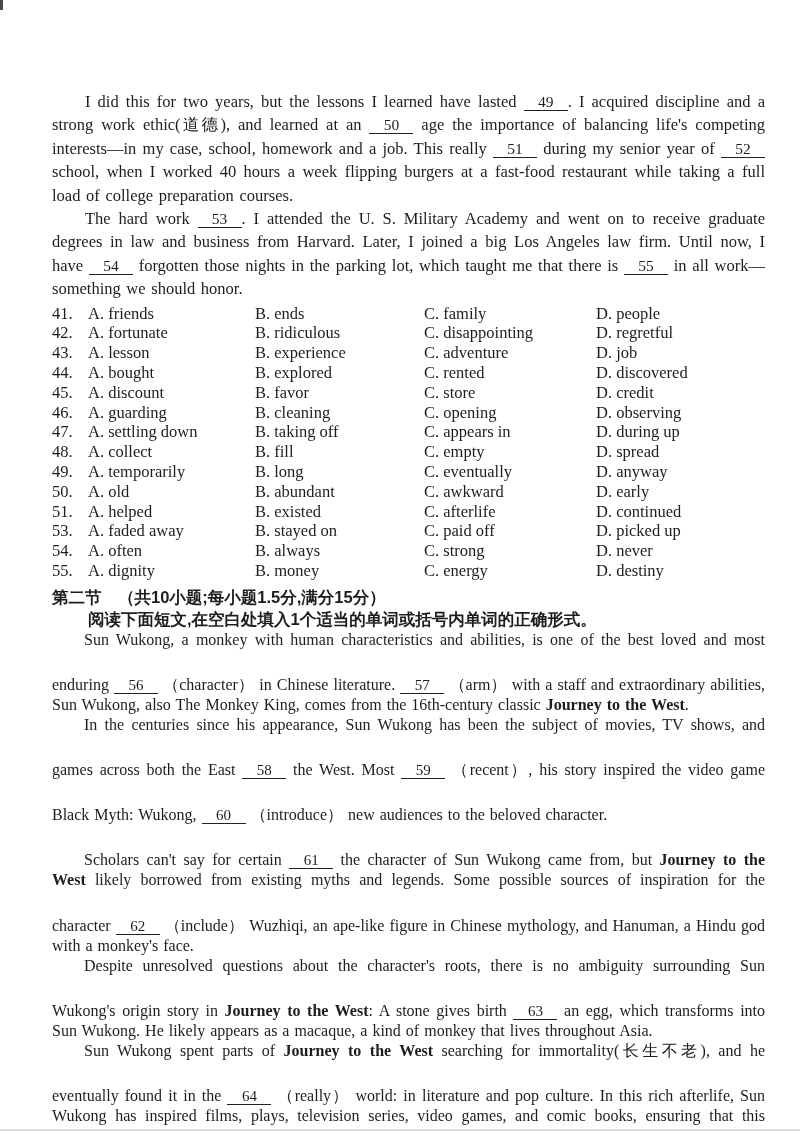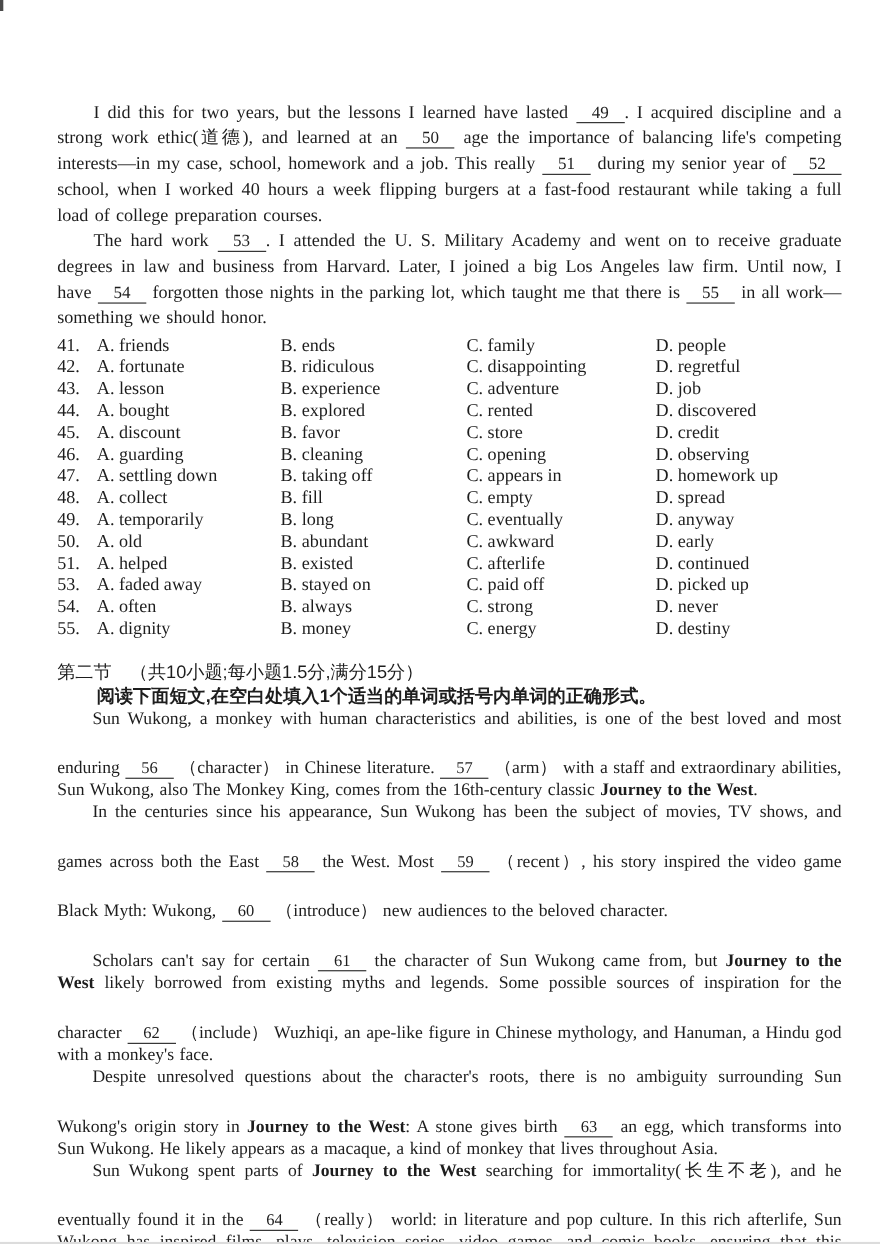--- a/index.html
+++ b/index.html
@@ -28,21 +28,21 @@
   
   .options-grid { margin-top:3px; }
   .opt-row {
     display:grid; grid-template-columns:36px 167px 169px 172px 1fr;
     font-size:16.5px; line-height:19.8px;
   }
 
   
   .sec-title {
     font-family:"Liberation Sans","DejaVu Sans",sans-serif;
-    font-weight:normal; font-size:16.5px; line-height:22px; margin-top:19px;
+    font-weight:bold; font-size:16.5px; line-height:22px; margin-top:5px;
   }
   .sec-instruction {
     font-family:"Liberation Sans","DejaVu Sans",sans-serif;
     font-weight:bold; font-size:16.5px; line-height:22px; text-indent:36px;
   }
 
   
   .passage-para {
     font-size:16px; line-height:20.1px; text-align:justify;
     text-indent:32px; word-spacing:1px;
@@ -112,21 +112,21 @@
         <span>A. guarding</span>
         <span>B. cleaning</span>
         <span>C. opening</span>
         <span>D. observing</span>
       </div>
       <div class="opt-row">
         <span>47.</span>
         <span>A. settling down</span>
         <span>B. taking off</span>
         <span>C. appears in</span>
-        <span>D. homework up</span>
+        <span>D. during up</span>
       </div>
       <div class="opt-row">
         <span>48.</span>
         <span>A. collect</span>
         <span>B. fill</span>
         <span>C. empty</span>
         <span>D. spread</span>
       </div>
       <div class="opt-row">
         <span>49.</span>

